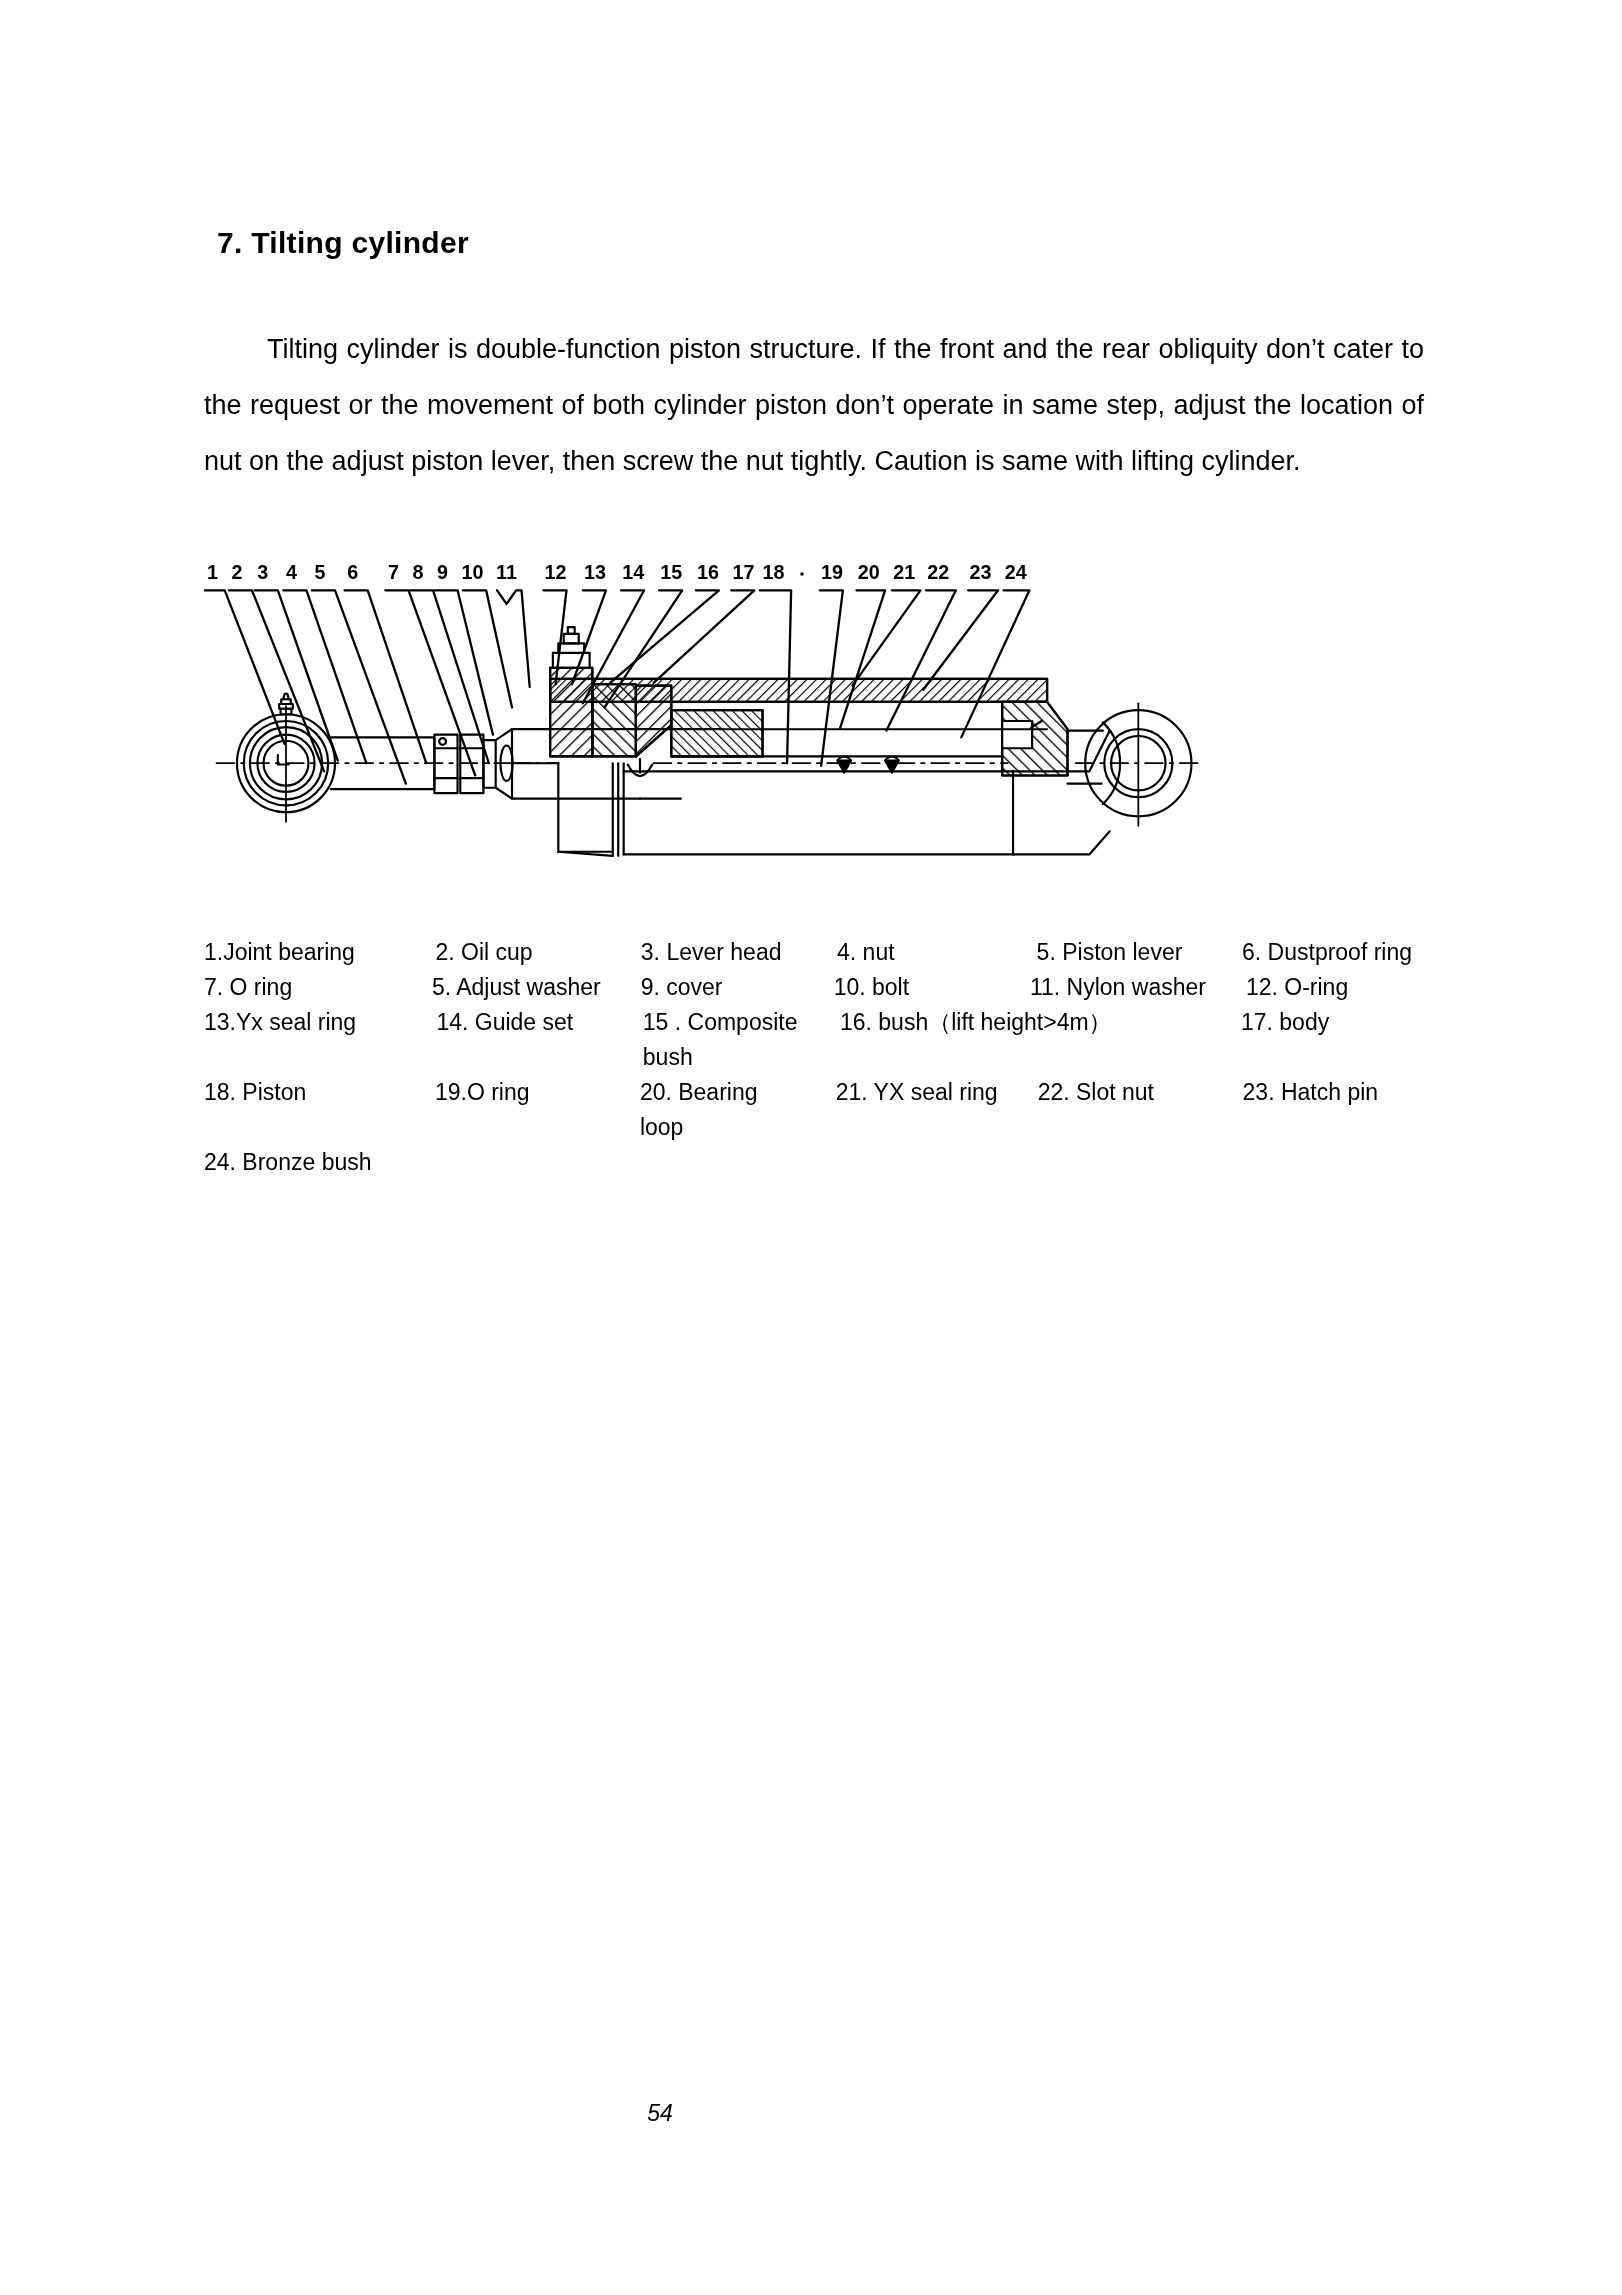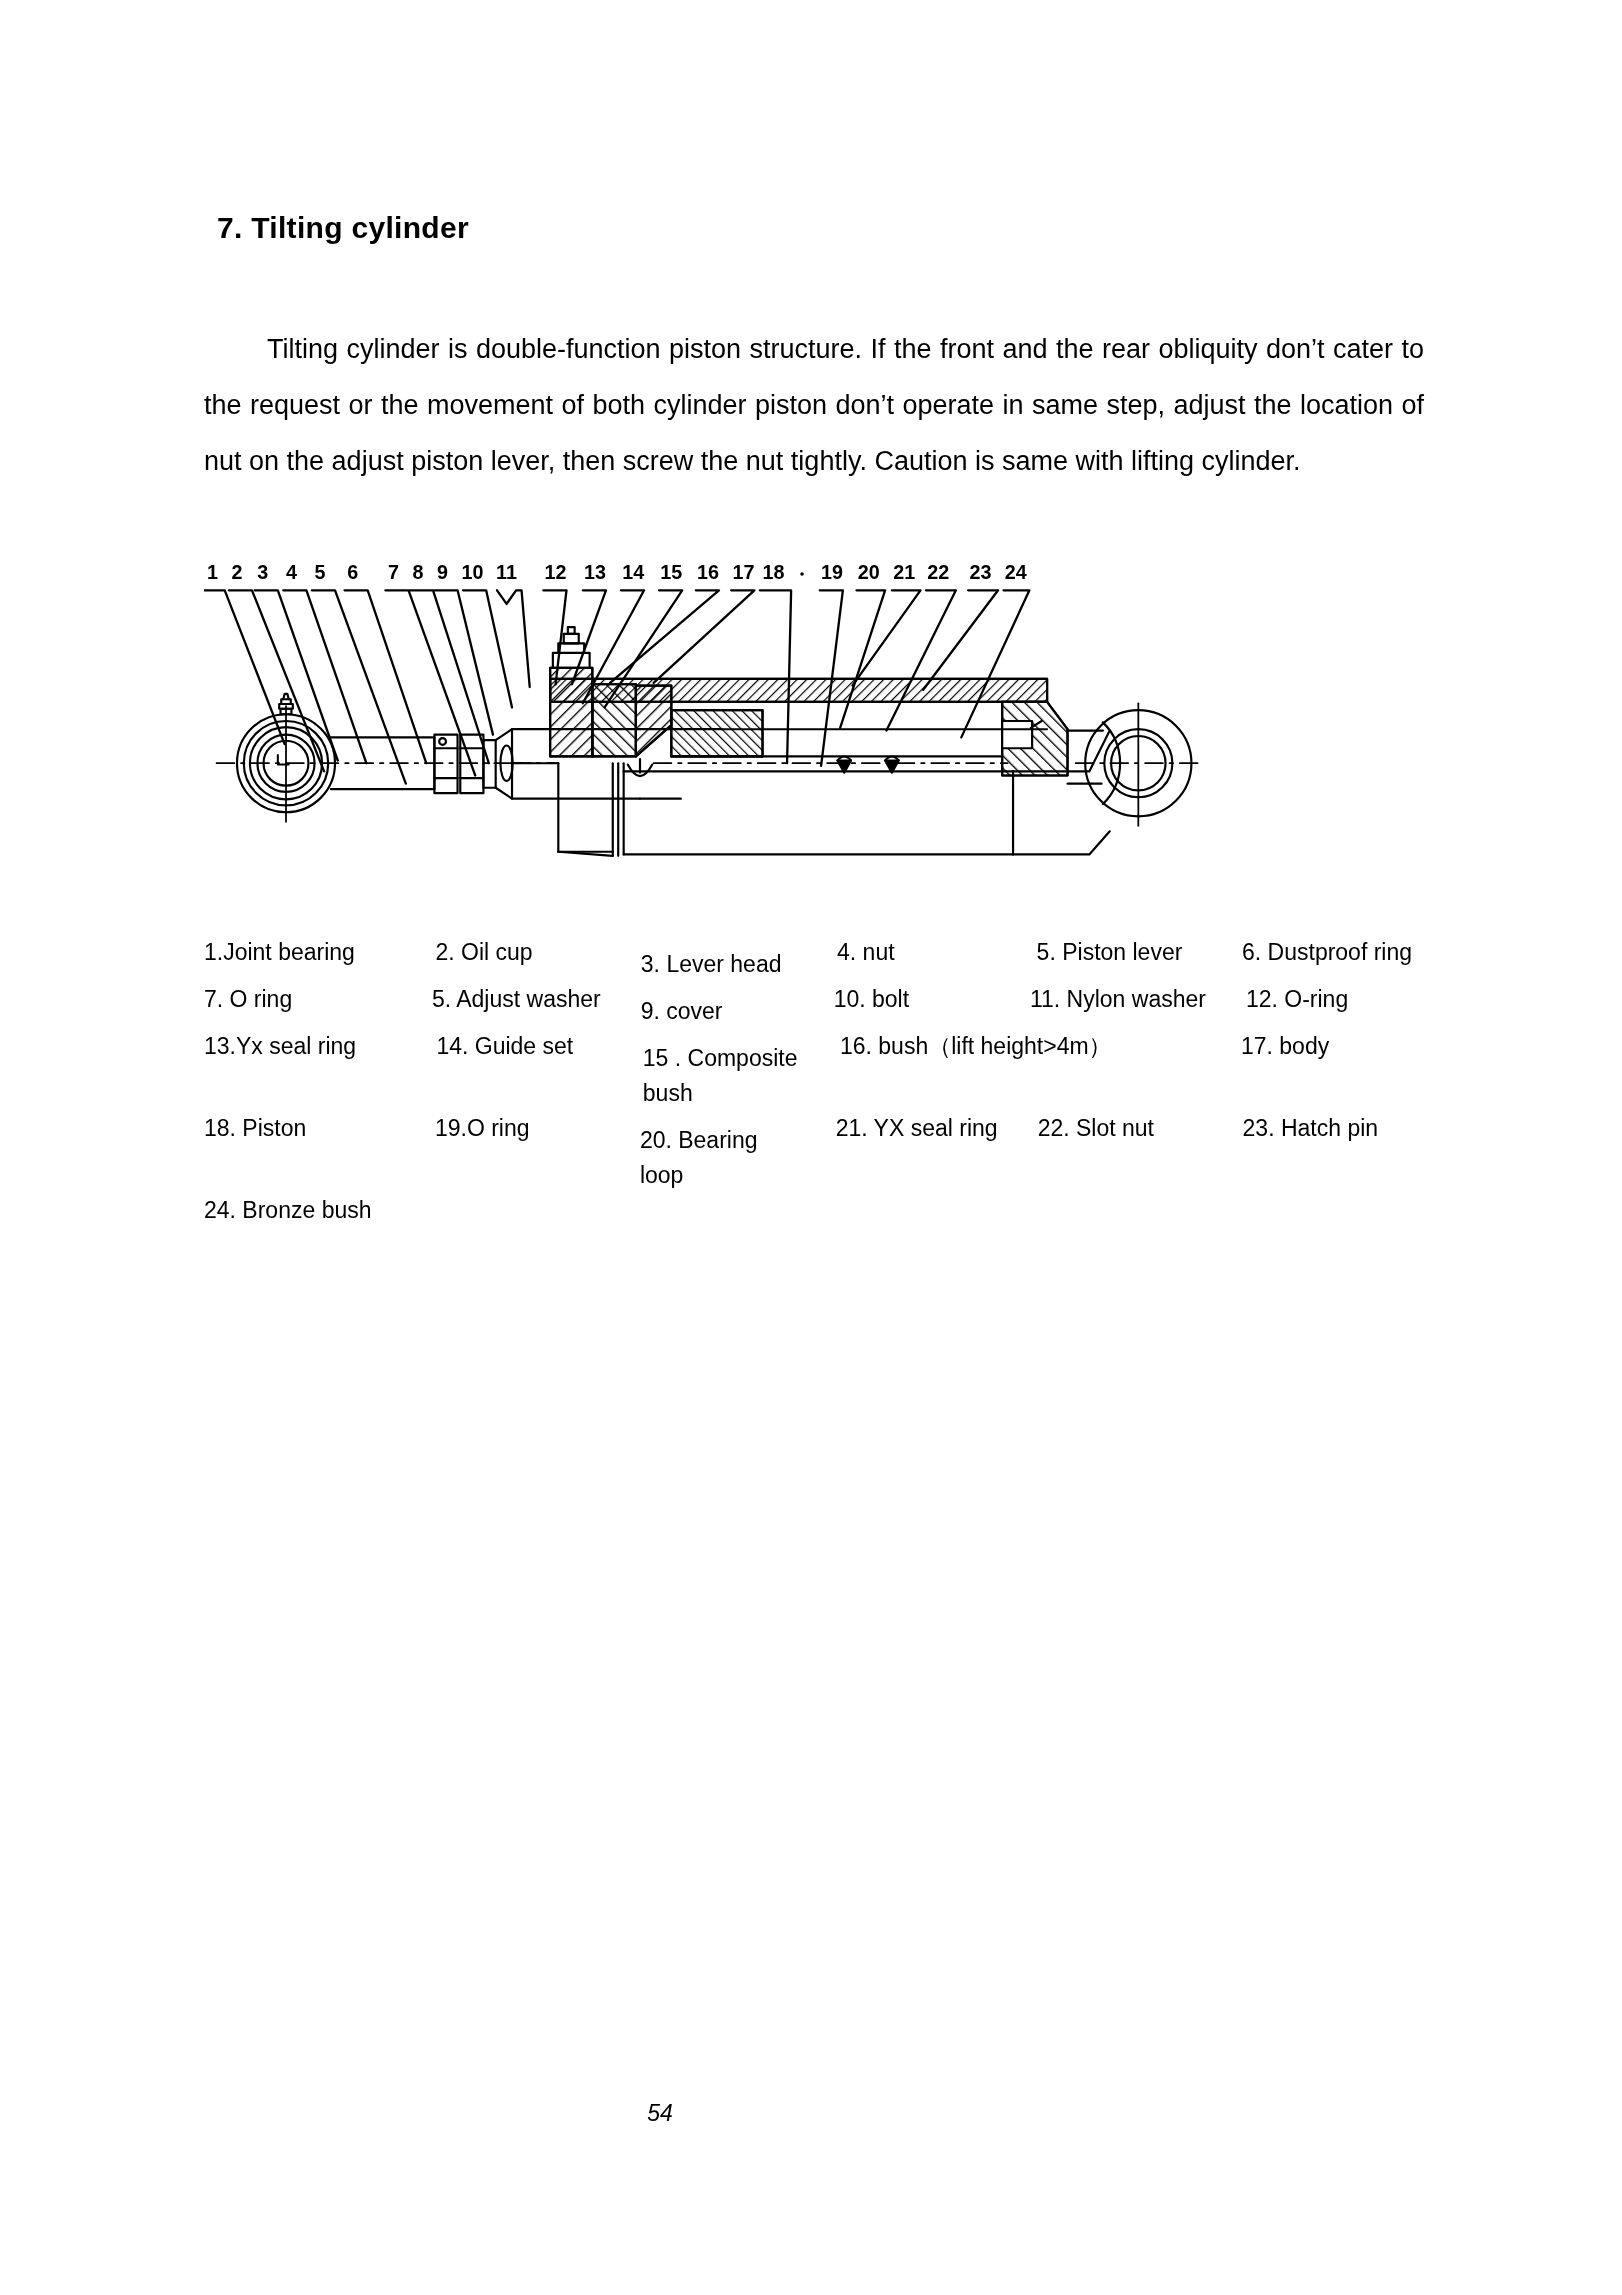--- a/index.html
+++ b/index.html
@@ -19,21 +19,21 @@
     position: relative;
     width: 1623px;
     height: 2295px;
     background: #ffffff;
   }
 
   
   .section-heading {
     position: absolute;
     left: 217px;
-    top: 191px;
+    top: 206px;
     font-size: 30px;
     font-weight: bold;
     letter-spacing: 0.3px;
     white-space: nowrap;
   }
 
   
   .body-para {
     position: absolute;
     left: 204px;
@@ -73,21 +73,21 @@
     display: flex;
     align-items: flex-start;
     width: 100%;
     gap: 40px;
   }
   .legend-cell {
     white-space: nowrap;
   }
   .c1 { width: 204px; }
   .c2 { width: 198px; margin-left: 21px; }
-  .c3 { width: 187px; white-space: normal; margin-top: 12px; }
+  .c3 { width: 187px; white-space: normal; }
   .c4 { width: 191px; }
   .c5 { width: 198px; }
   .c6 { width: 225px; }
 
   .legend-row.row3 .c3 { white-space: normal; line-height: 35px; }
   .legend-row.row3 .c4 { width: 382px; }
   .legend-row.row3 .c5 { width: 0px; }
 
   .legend-row.row4 .c2 { width: 198px; }
 

